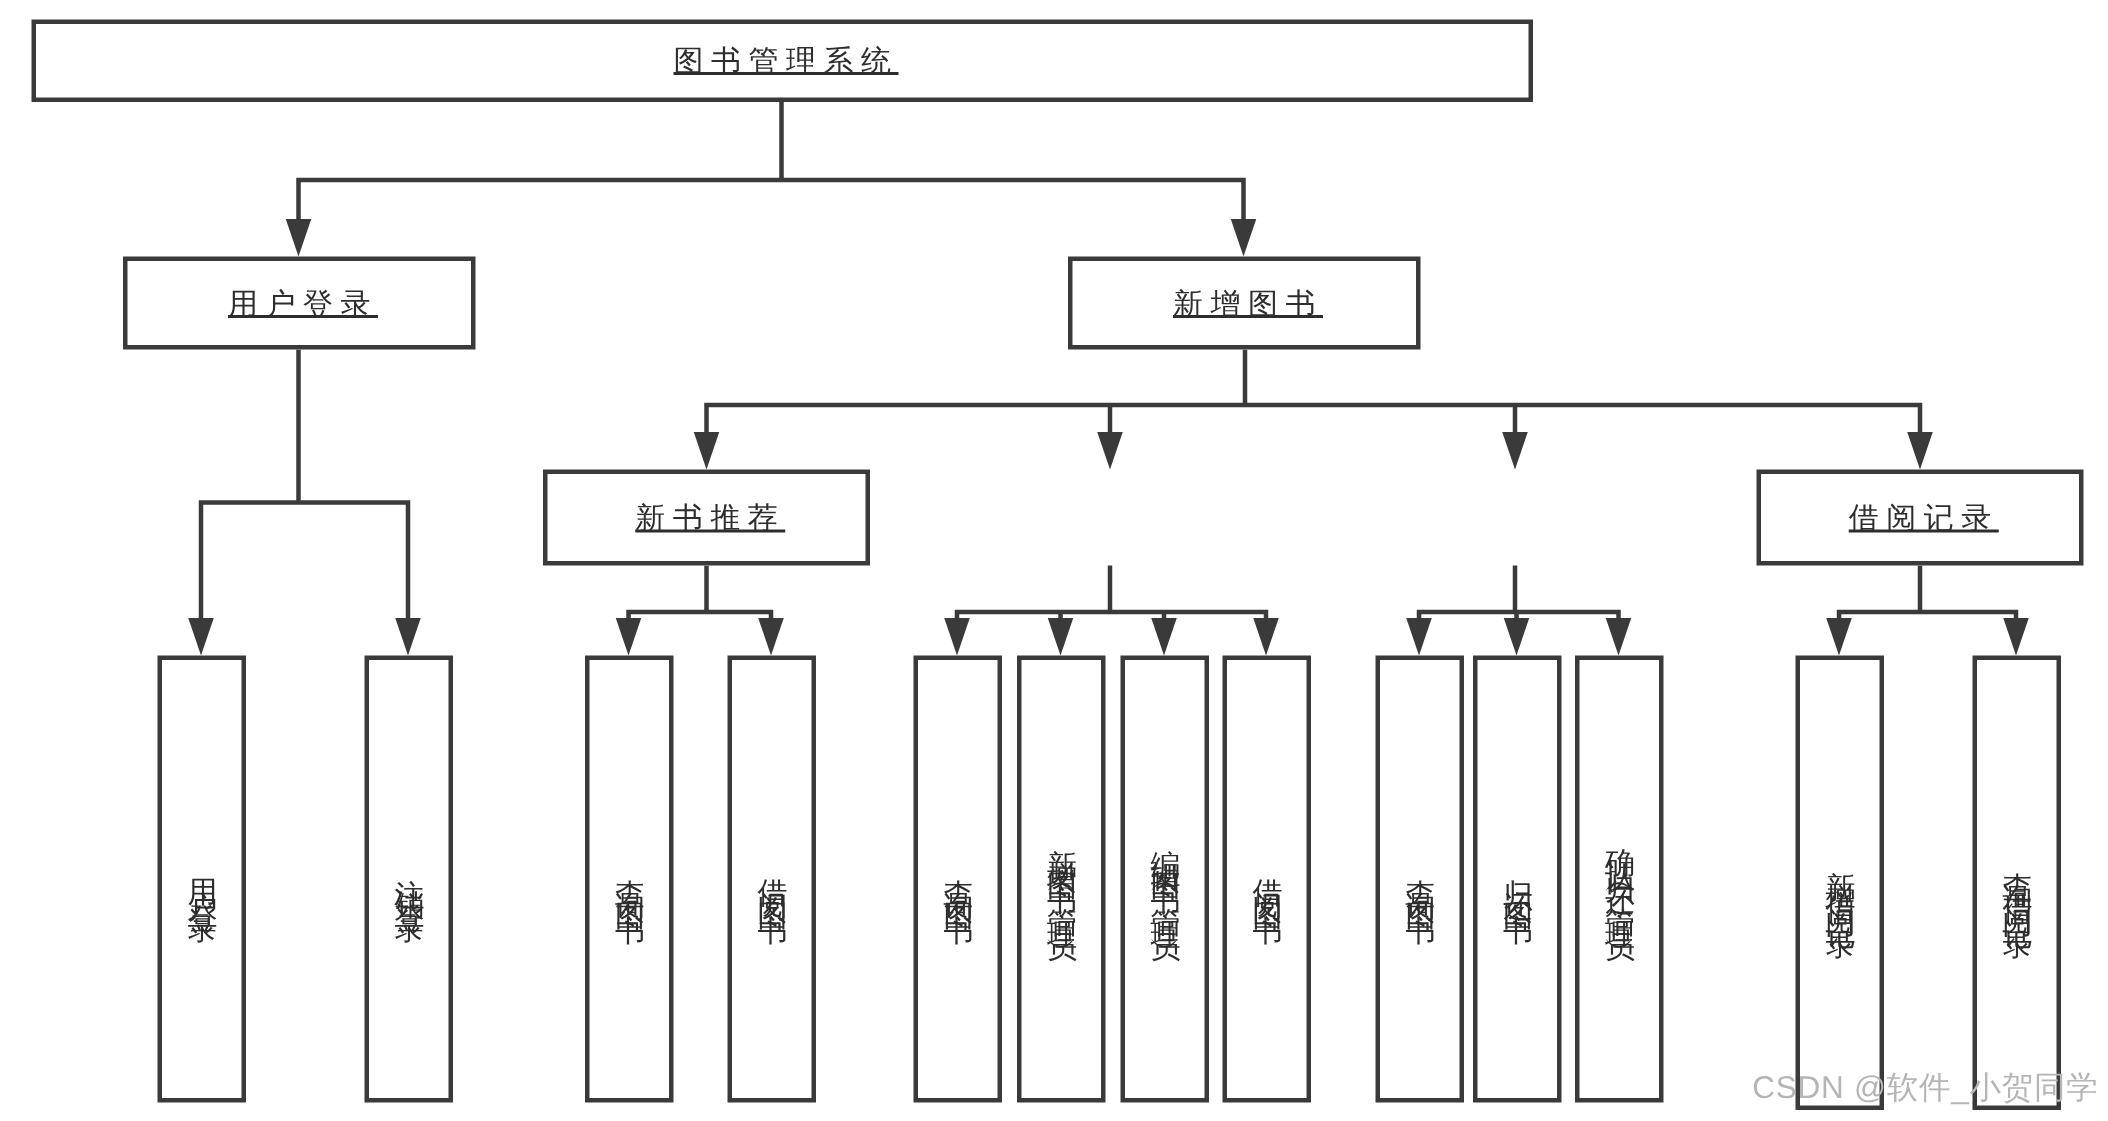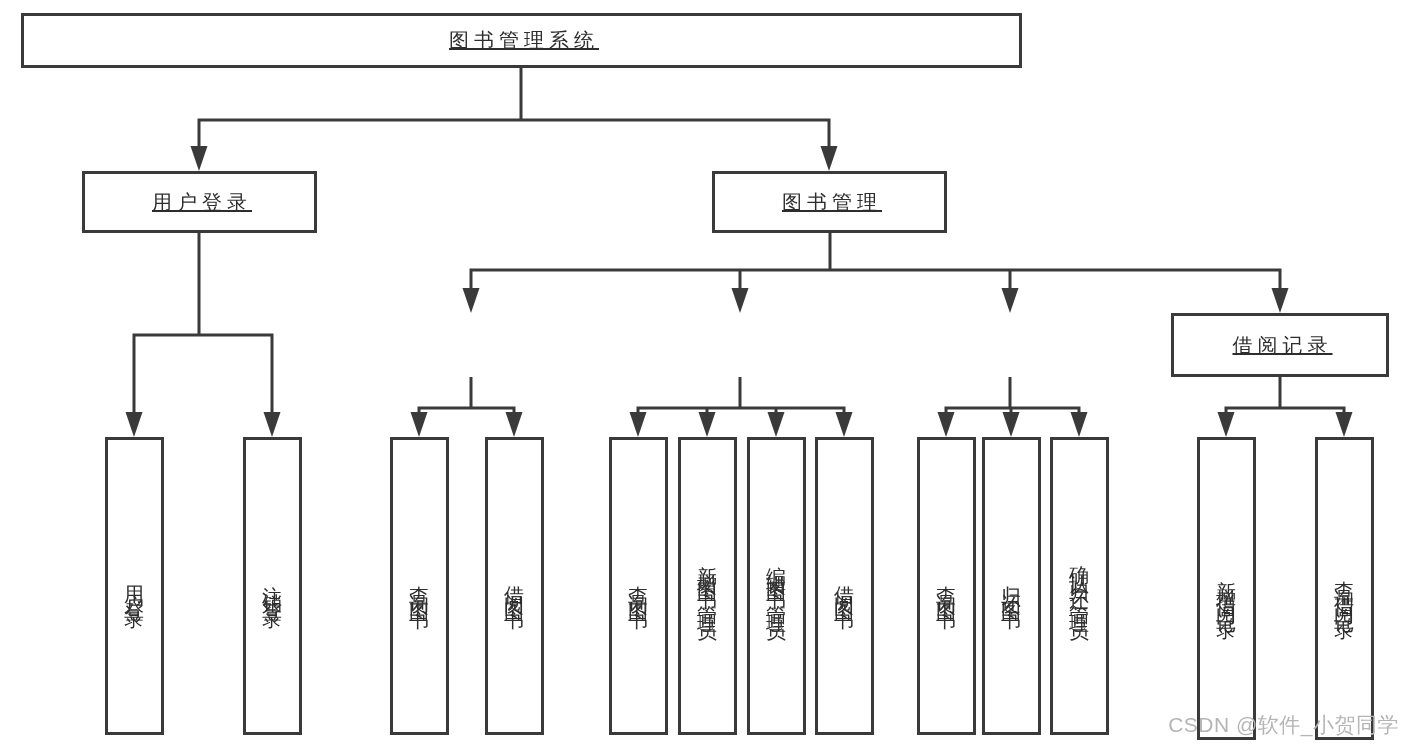--- a/index.html
+++ b/index.html
@@ -108,23 +108,26 @@
   </svg>
 
   <div class="hnode" style="left:21px; top:13px; width:1001px; height:55px">
     <span>图书管理系统</span>
   </div>
 
   <div class="hnode" style="left:82px; top:171px; width:235px; height:62px">
     <span>用户登录</span>
   </div>
   <div class="hnode" style="left:712px; top:171px; width:235px; height:62px">
-    <span>图书管理</span>
+    <span>新增图书</span>
   </div>
 
+  <div class="hnode" style="left:362px; top:313px; width:218px; height:64px">
+    <span>新书推荐</span>
+  </div>
   <div class="hnode" style="left:1171px; top:313px; width:218px; height:64px">
     <span>借阅记录</span>
   </div>
 
   <div class="vnode" style="left:105px">
     <span>用户登录</span>
   </div>
   <div class="vnode" style="left:243px">
     <span>注销登录</span>
   </div>

